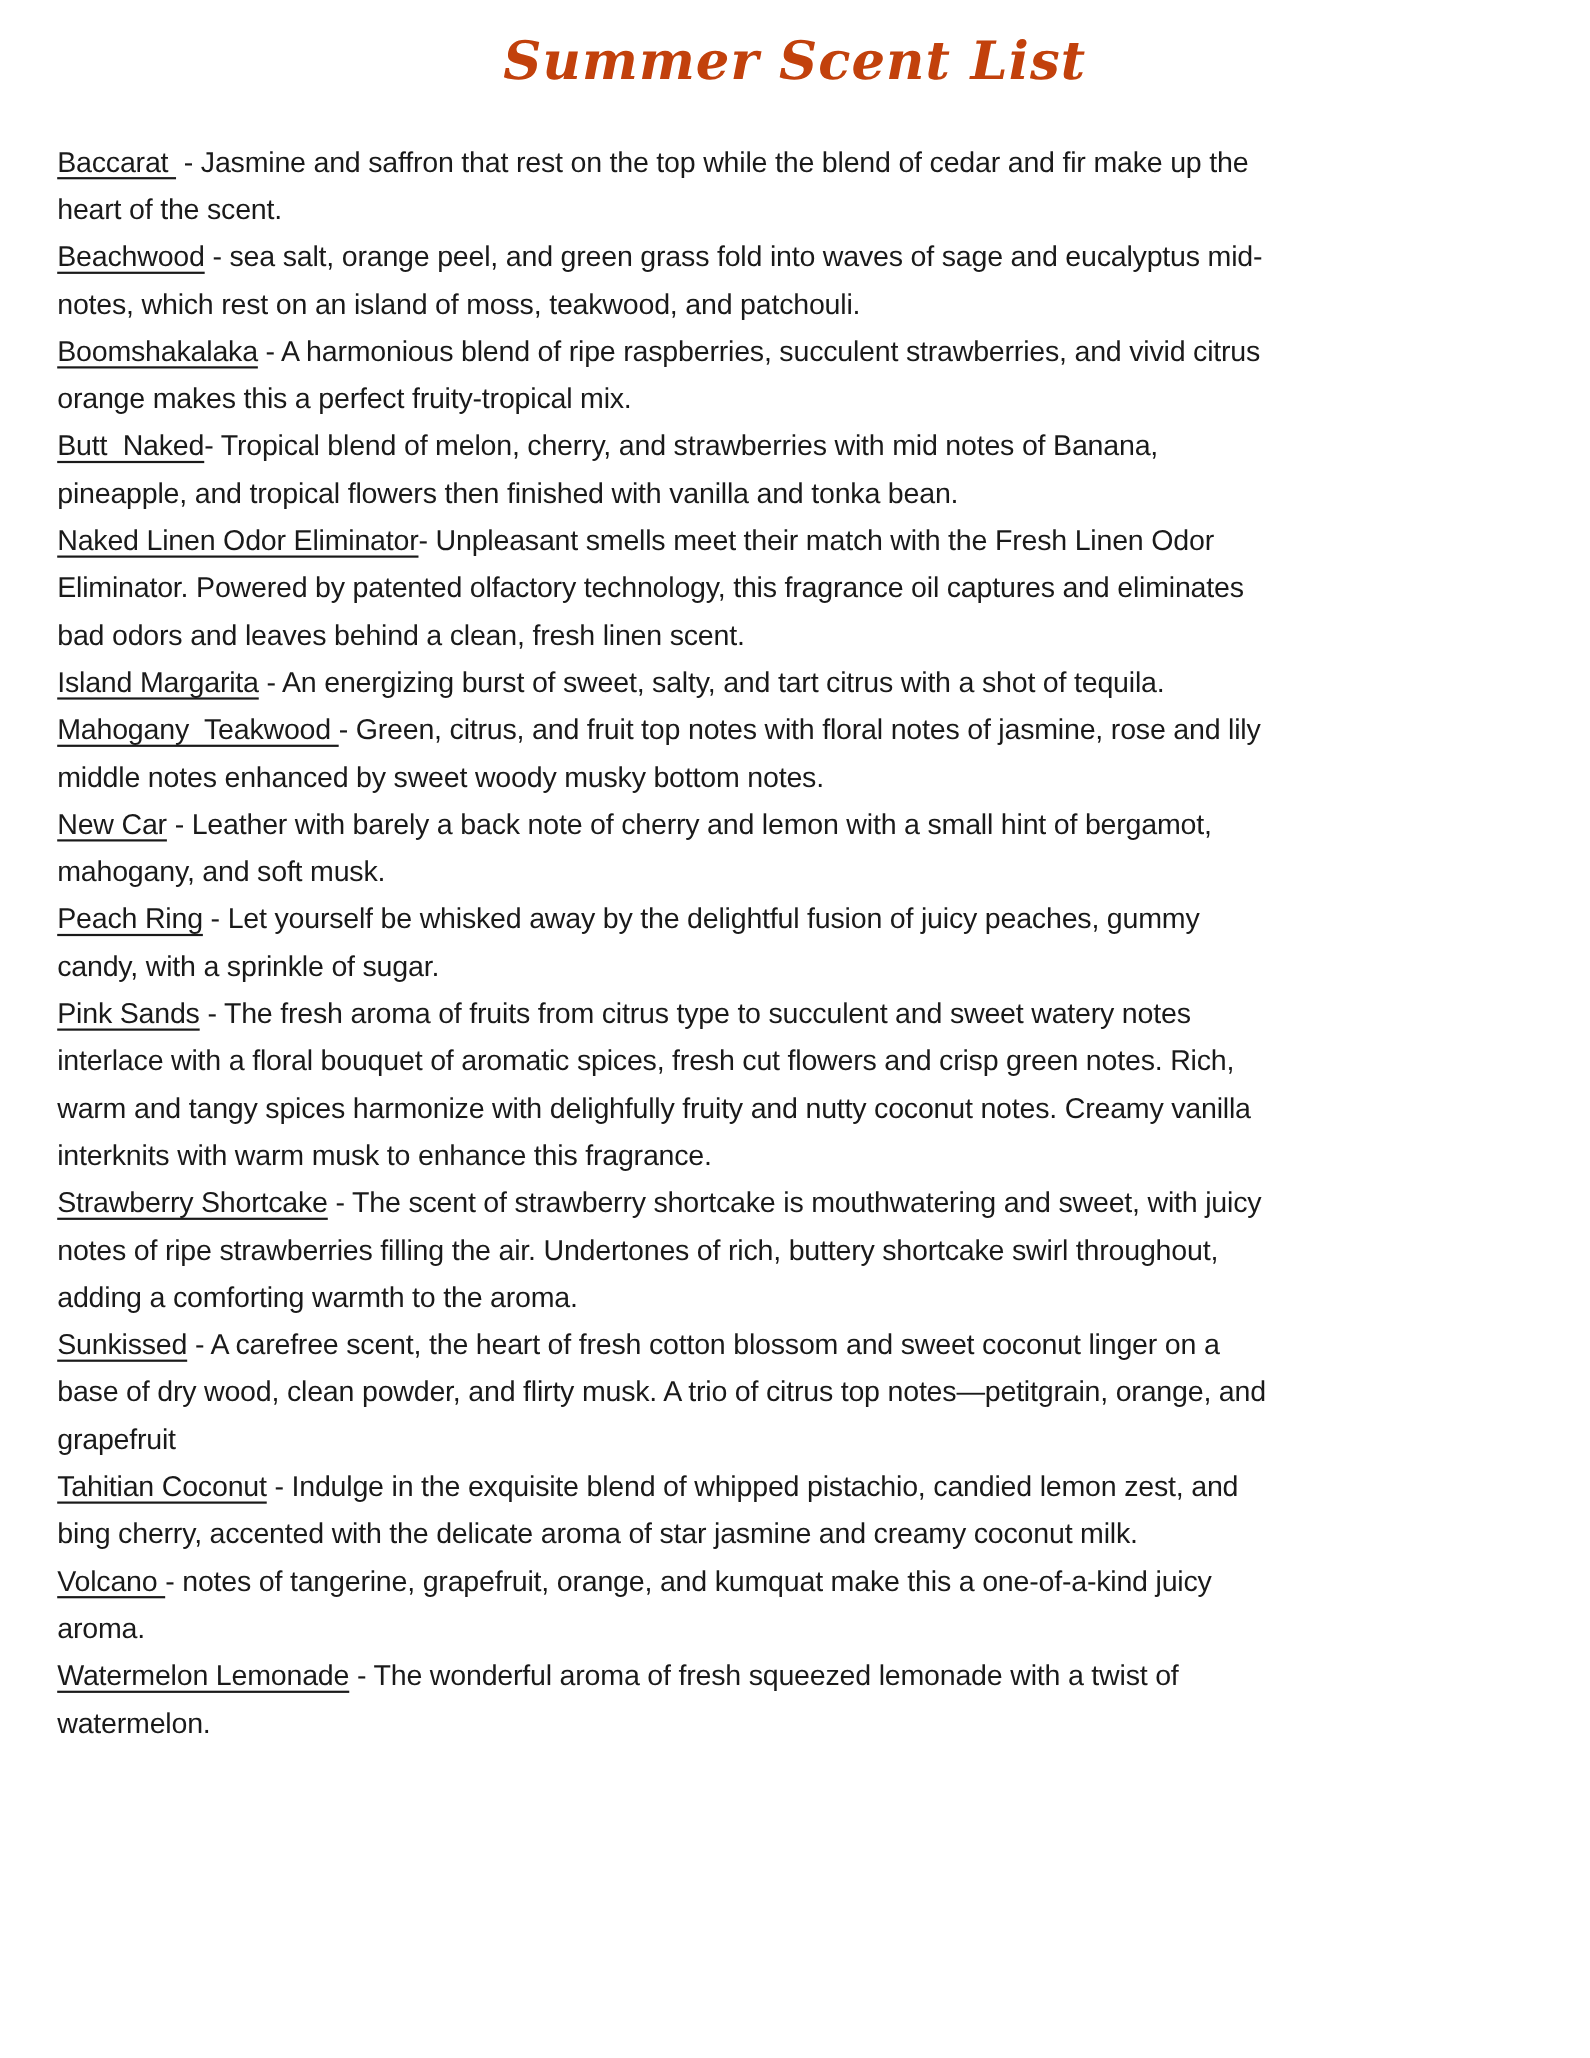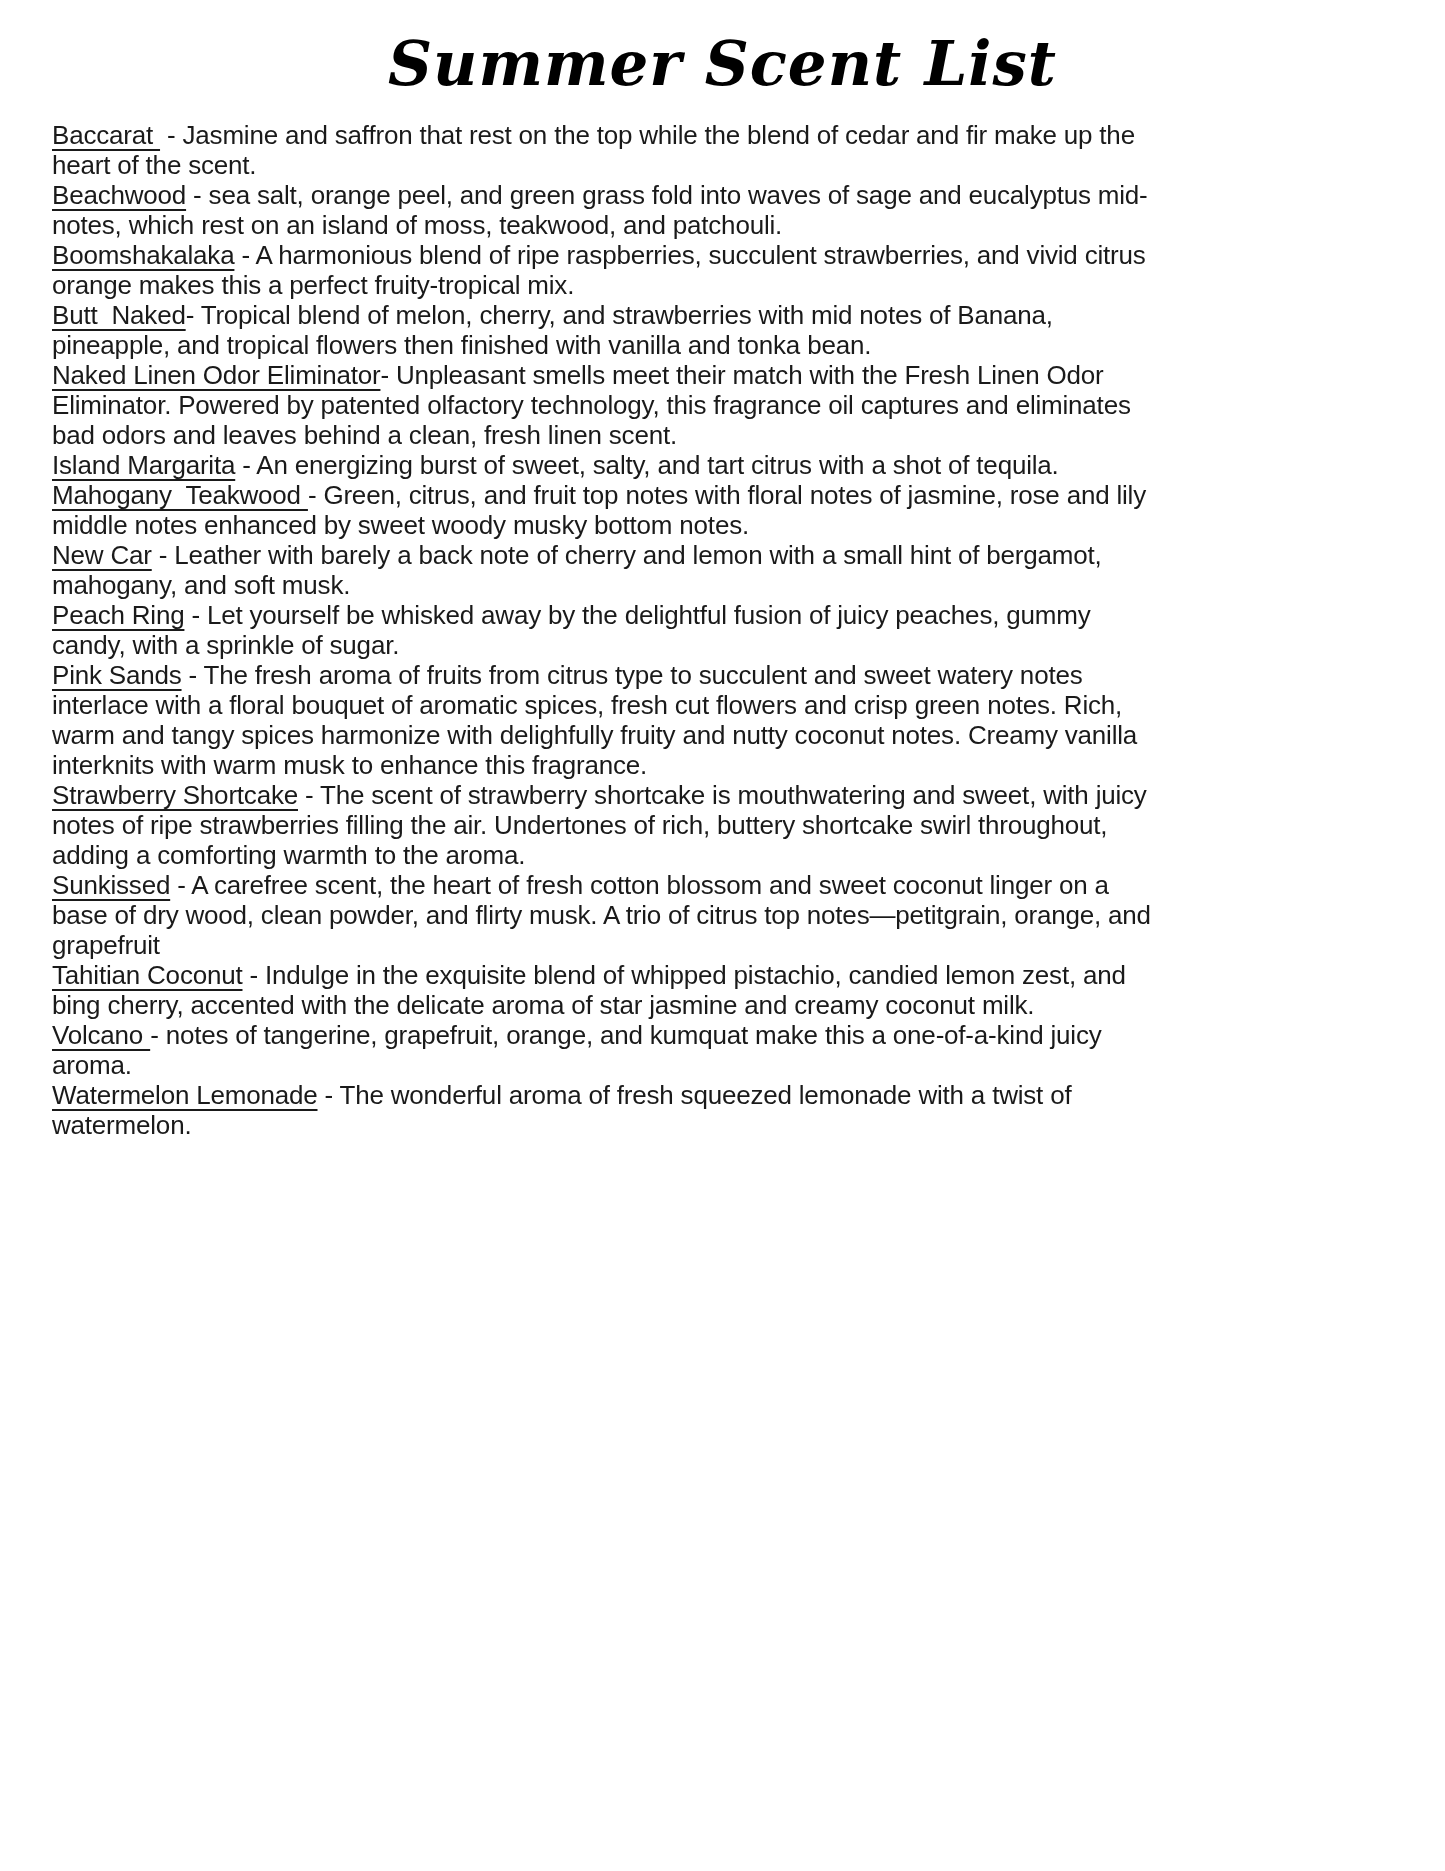--- a/index.html
+++ b/index.html
@@ -18,29 +18,29 @@
     background: #ffffff;
   }
   .doc-title {
     margin: 0;
     padding-top: 26px;
     width: 100%;
     text-align: center;
     font-family: "DejaVu Serif", serif;
     font-style: italic;
     font-weight: 700;
-    font-size: 61px;
+    font-size: 48px;
     line-height: 1.25;
     letter-spacing: 1px;
-    color: #000000;
+    color: #c2410c;
   }
   .scent-list {
-    margin: 18px 290px 0 52px;
+    margin: 40px 290px 0 52px;
     font-size: 26px;
-    line-height: 30px;
+    line-height: 43px;
     letter-spacing: -0.2px;
   }
   .scent-entry {
     margin: 0;
     padding: 0;
   }
   .scent-name {
     text-decoration: underline;
     text-decoration-thickness: 1.5px;
     text-underline-offset: 5px;

